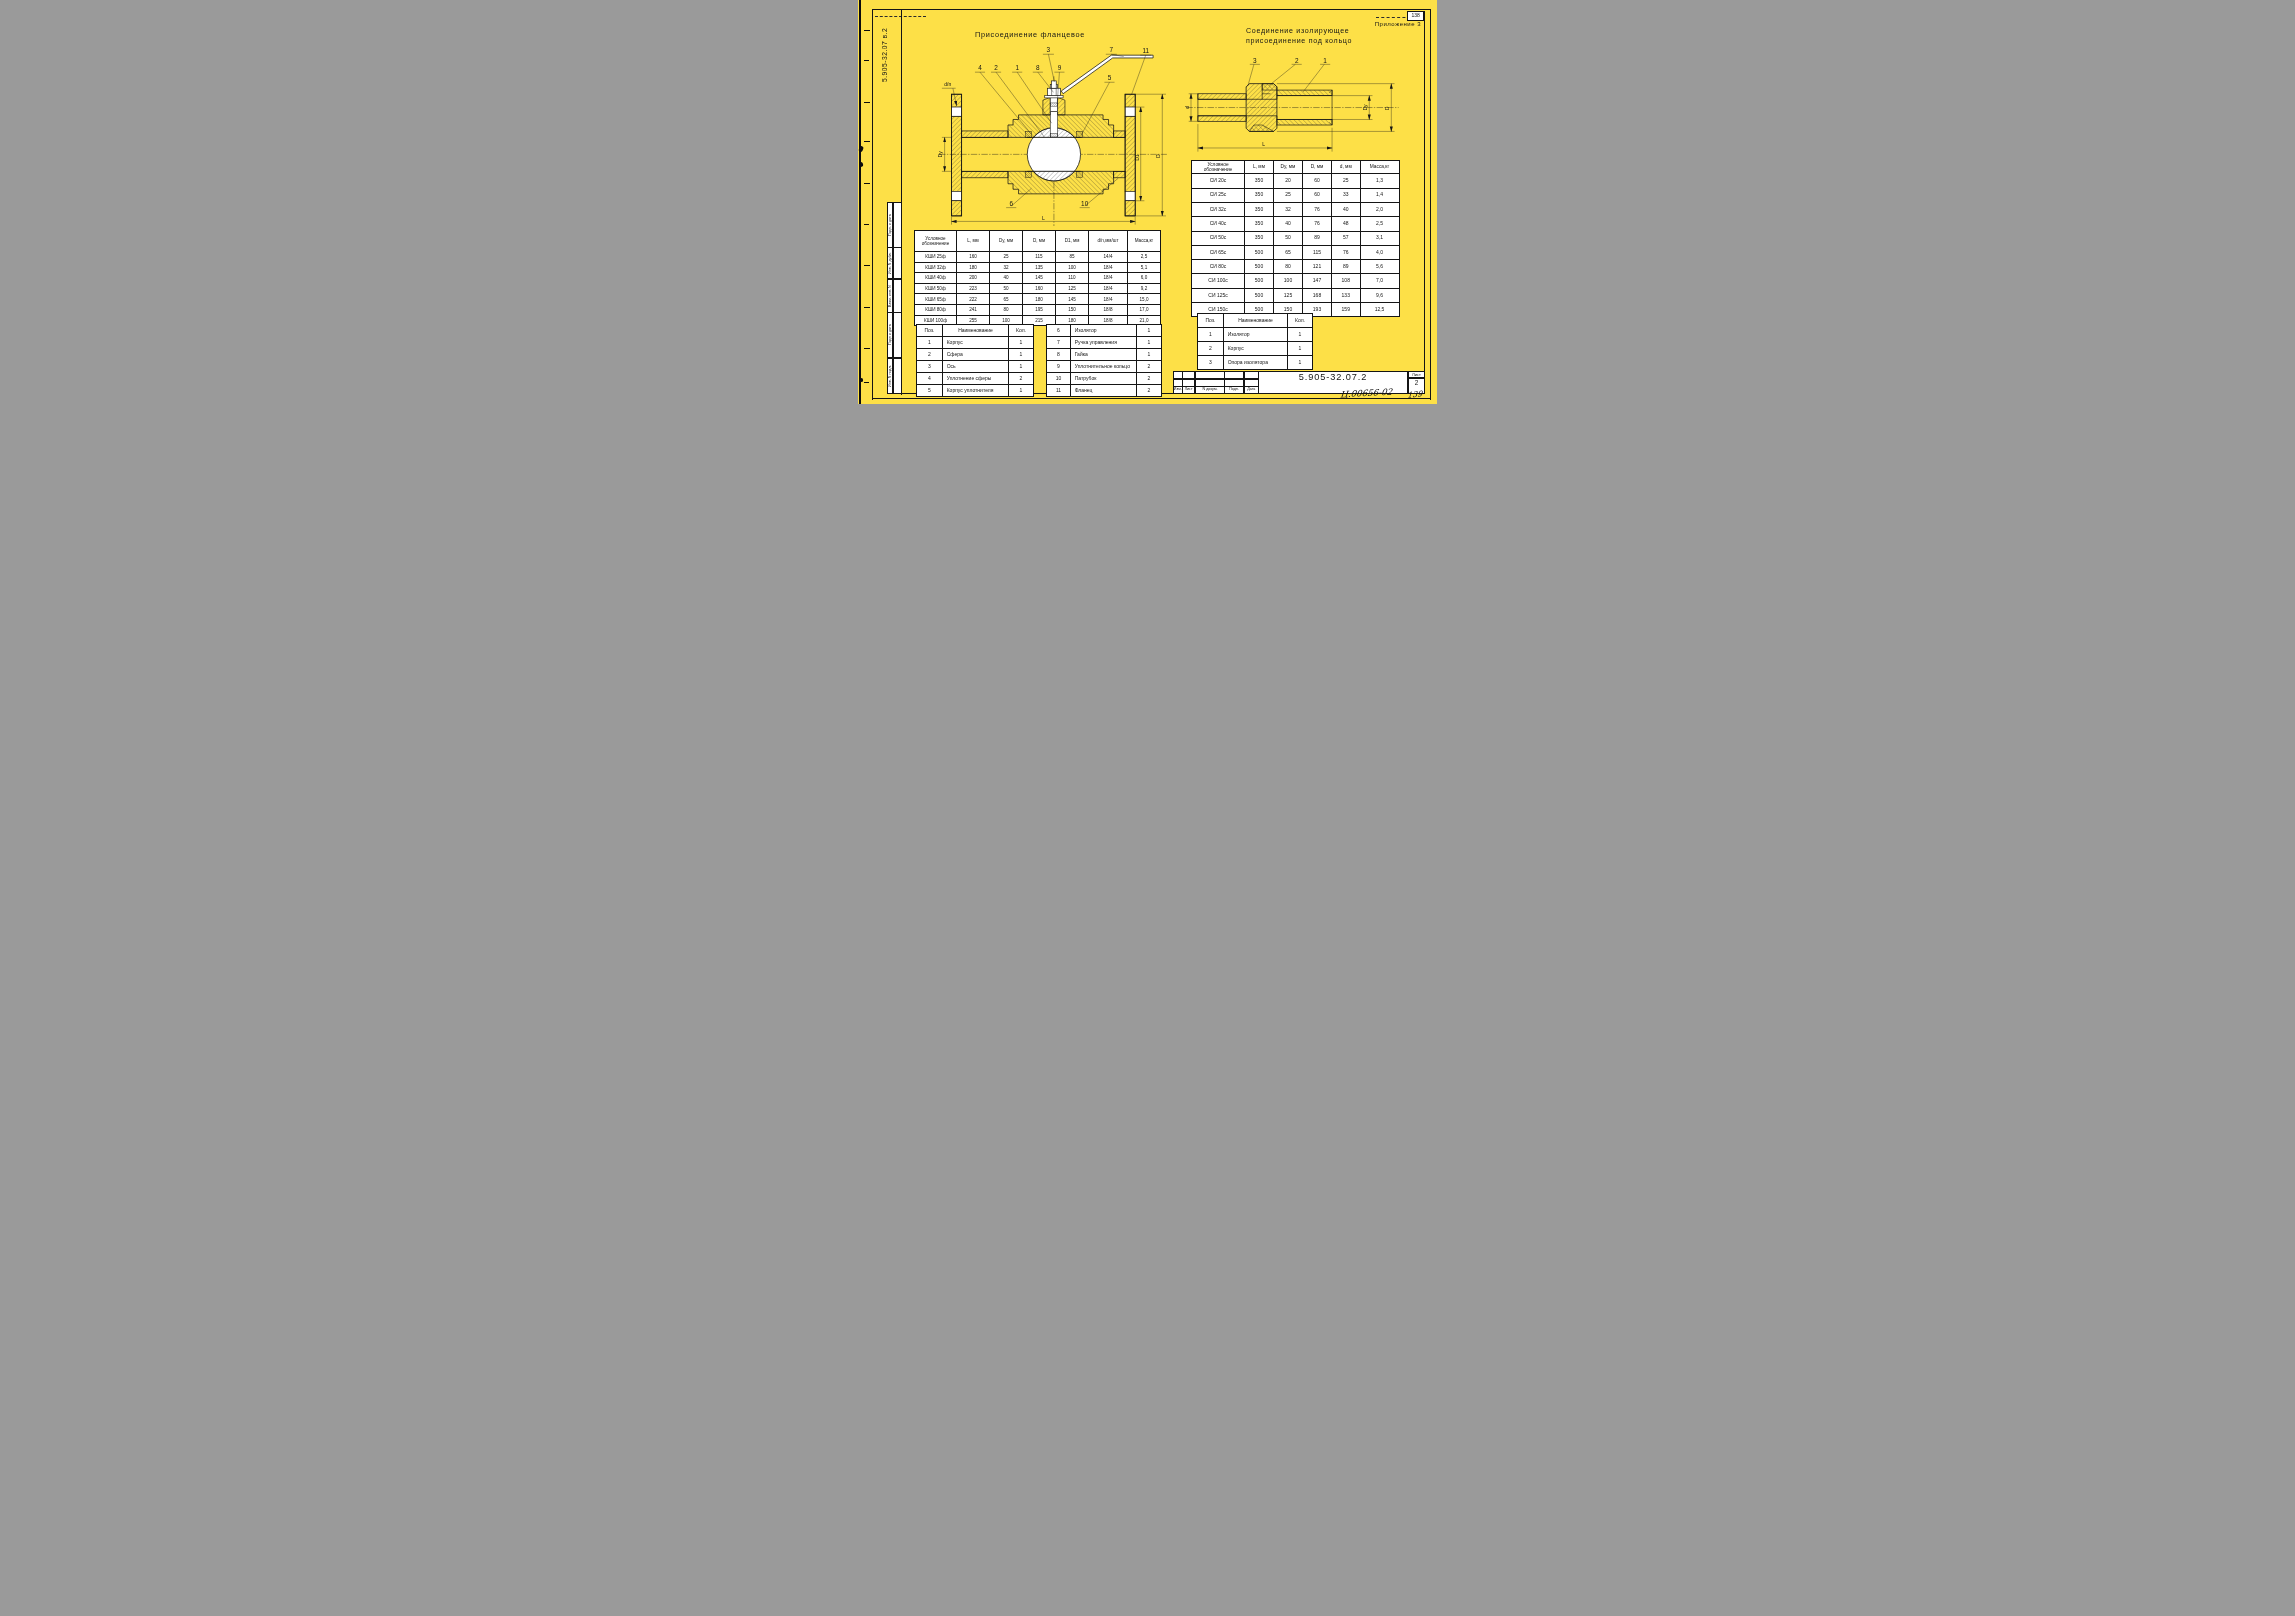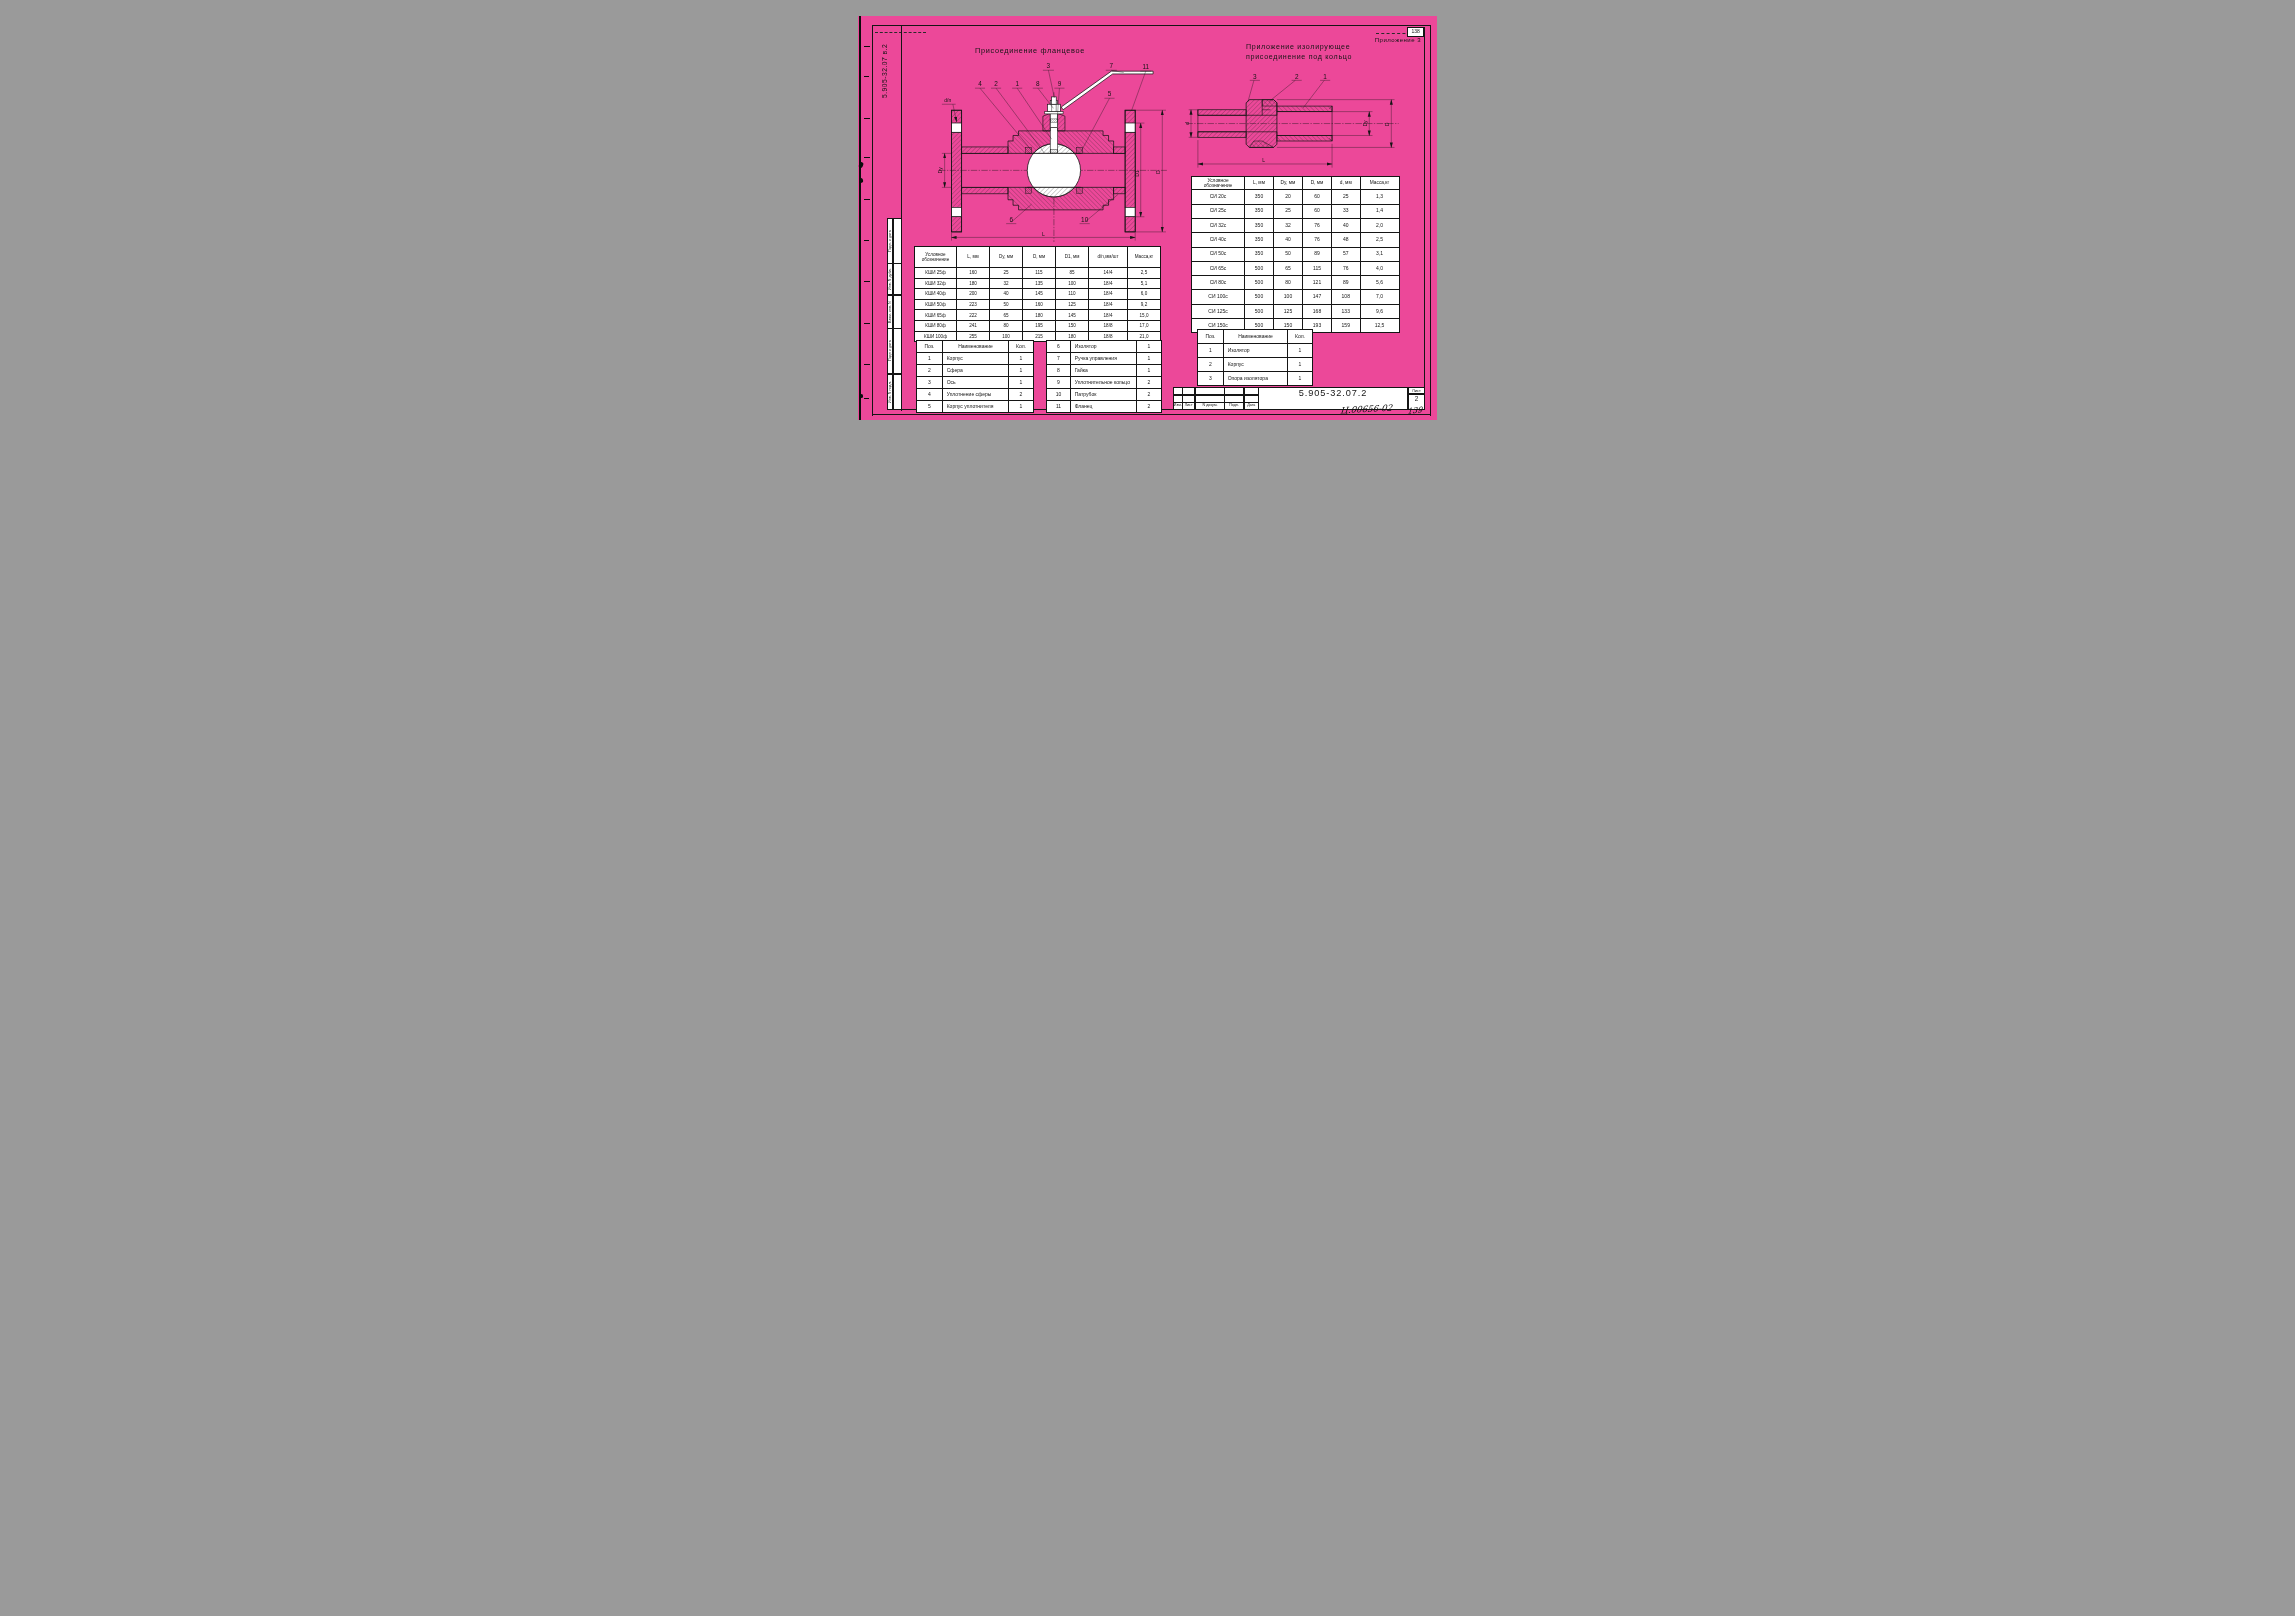--- a/index.html
+++ b/index.html
@@ -1,19 +1,19 @@
 <!DOCTYPE html>
 <html style="font-size:7.3px"><head>
 <meta charset="utf-8">
 <style>
   html,body{margin:0;padding:0;background:#9a9a9a;}
   .sheet{
-    position:relative;width:579px;height:404px;background:#ec4899;
+    position:relative;width:579px;height:404px;background:#fde047;
     font-family:"Liberation Sans",sans-serif;color:#151515;overflow:hidden;
-    margin:16px auto;
+    margin:0 auto;
   }
   .abs{position:absolute;}
   
   .hline{position:absolute;background:#151515;}
   .vline{position:absolute;background:#151515;}
   
   .draw-title{position:absolute;font-size:7.3px;letter-spacing:0.7px;white-space:nowrap;}
   
   .vert{
     position:absolute;writing-mode:vertical-rl;transform:rotate(180deg);
@@ -101,21 +101,21 @@
         <span class="vert" style="position:static;font-size:3.7px;">Подп и дата</span>
       </div>
     <div class="tb-cell" style="left:35px;top:312px;width:8.7px;height:46px;"></div>
     <div class="tb-cell" style="left:28.5px;top:358px;width:6.9px;height:36px;">
         <span class="vert" style="position:static;font-size:3.7px;">Инв. N подл.</span>
       </div>
     <div class="tb-cell" style="left:35px;top:358px;width:8.7px;height:36px;"></div>
   </div>
 
   <div class="draw-title" style="left:116px;top:30px;width:112px;text-align:center;">Присоединение фланцевое</div>
-  <div class="draw-title" style="left:388px;top:27px;font-size:7.1px;">Приложение изолирующее</div>
+  <div class="draw-title" style="left:388px;top:27px;font-size:7.1px;">Соединение изолирующее</div>
   <div class="draw-title" style="left:388px;top:37px;font-size:7.1px;">присоединение под кольцо</div>
 
   <svg class="abs" style="left:80px;top:46px;" width="230" height="180" viewBox="0 0 500 392">
     <defs>
       <pattern id="hA" width="7" height="7" patternUnits="userSpaceOnUse" patternTransform="rotate(45)">
         <line x1="0" y1="0" x2="0" y2="7" stroke="#222" stroke-width="0.9"></line>
       </pattern>
       <pattern id="hB" width="7" height="7" patternUnits="userSpaceOnUse" patternTransform="rotate(-45)">
         <line x1="0" y1="0" x2="0" y2="7" stroke="#222" stroke-width="0.9"></line>
       </pattern>

